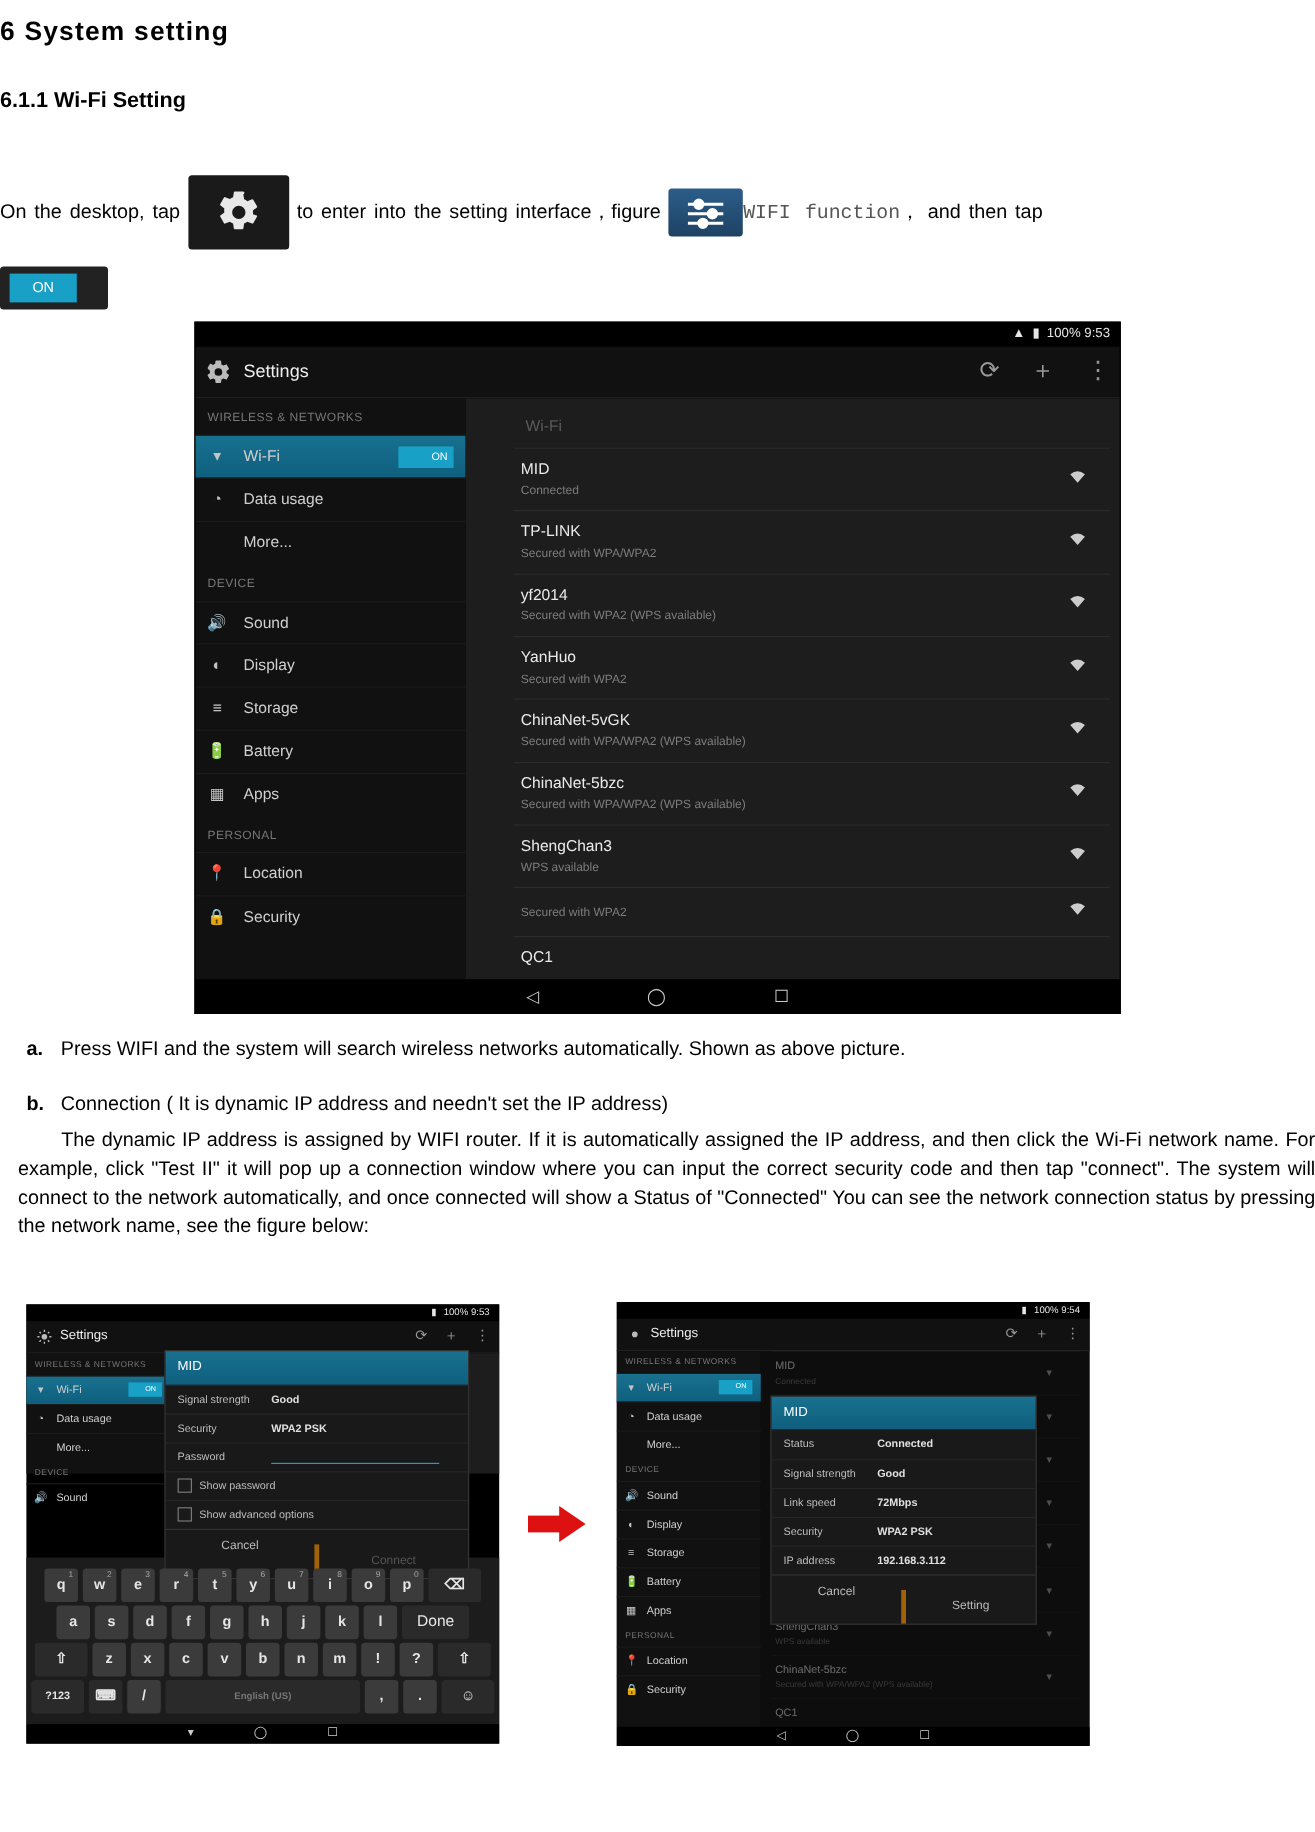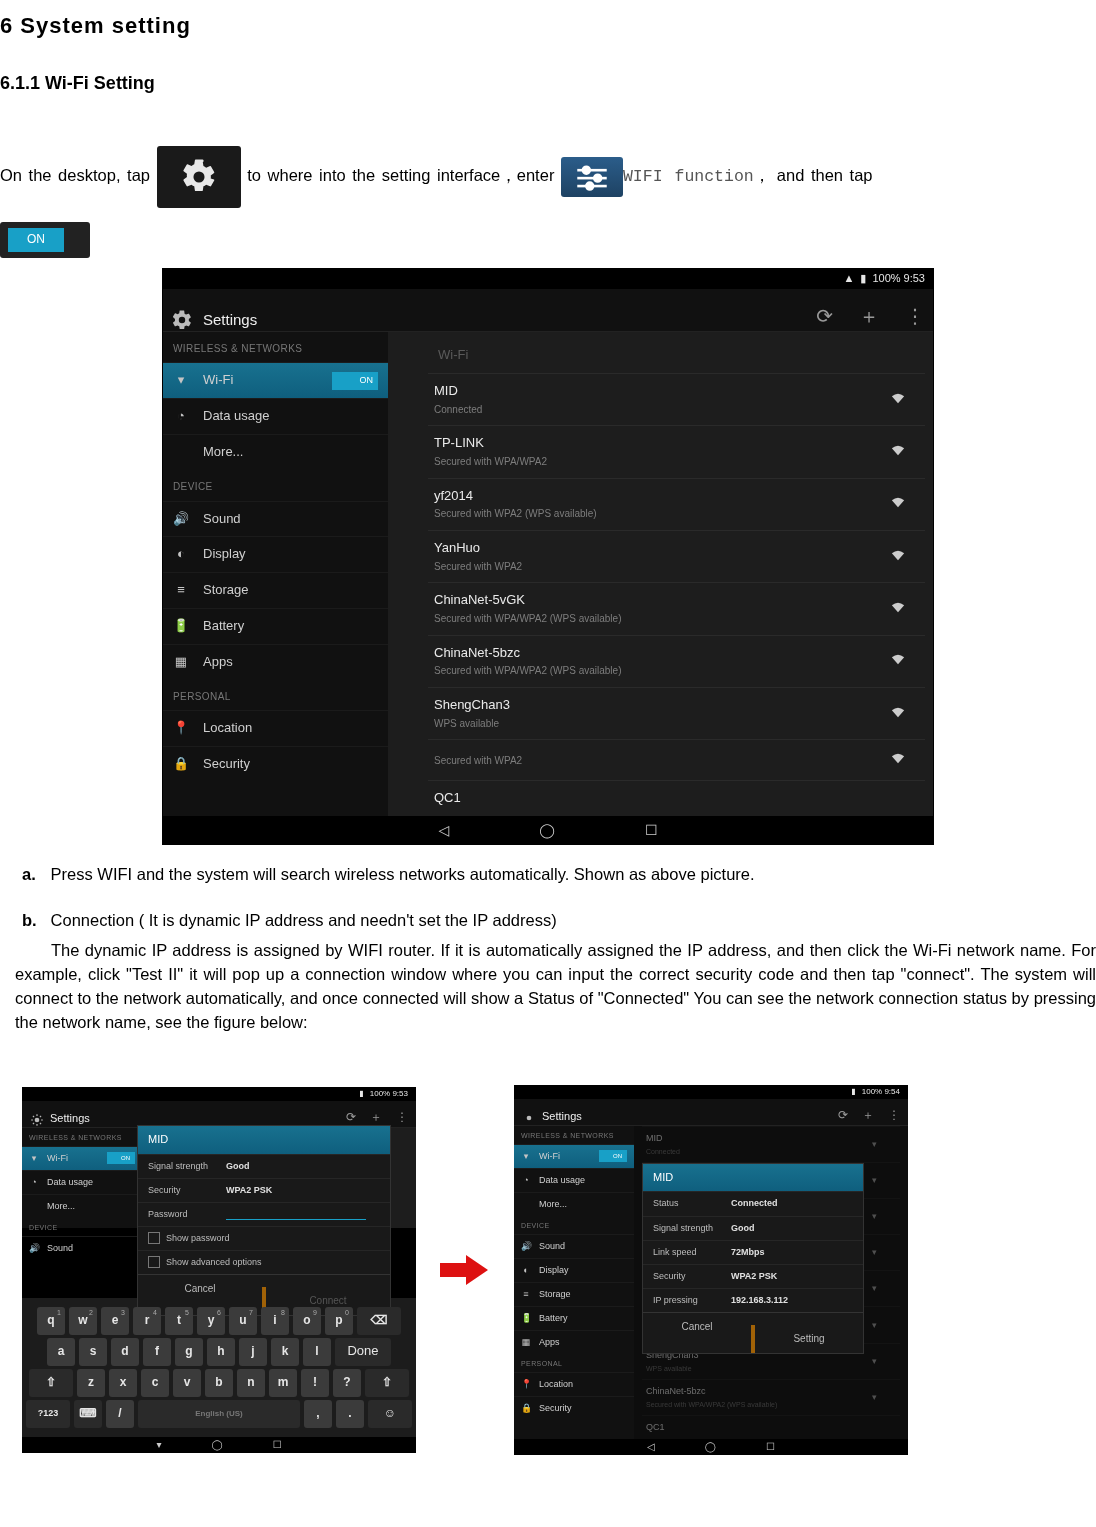--- a/index.html
+++ b/index.html
@@ -36,21 +36,21 @@
     color:#fff; font-size:12px; font-family:Arial;
   }
   .shot-wrap { display:flex; justify-content:center; margin:8px 0 18px;}
   .shot1 {
     width:770px; background:#000; color:#cfcfcf; font-family: Arial, sans-serif;
     border:1px solid #000;
   }
   .status-bar { height:20px; background:#000; display:flex; align-items:center; justify-content:flex-end; padding-right:8px; font-size:11px; color:#e6e6e6; gap:6px;}
   .status-bar .left { flex:1; display:flex;}
   .app-header {
-    height:42px; background:#111; display:flex; align-items:flex-end; border-bottom:1px solid #222;
+    height:42px; background:#111; display:flex; align-items:center; border-bottom:1px solid #222;
     padding:0 8px;
   }
   .app-header .gear-mini { width:22px; height:22px; margin-right:10px;}
   .app-header .title { color:#eee; font-size:15px; flex:1;}
   .app-header .hicons { display:flex; gap:26px; color:#999; font-size:20px;}
   .main-cols { display:flex; }
   .leftcol { width:225px; background:#111;}
   .rightcol { flex:1; background:#1d1d1d; padding-left:40px; padding-right:8px;}
   .sec-head { color:#777; font-size:10px; padding:10px 10px 6px; letter-spacing:0.4px;}
   .nav-item {
@@ -136,21 +136,21 @@
 <div class="h1">6 System setting</div>
 <div class="h2">6.1.1 Wi-Fi Setting</div>
 
 <div class="para">
   <span>On the desktop, tap </span>
   <span class="inline-icon settings-icon">
     <svg class="gear-svg" viewBox="0 0 24 24">
         <path d="M19.4 13a7.5 7.5 0 0 0 .1-1 7.5 7.5 0 0 0-.1-1l2.1-1.6a.5.5 0 0 0 .1-.6l-2-3.5a.5.5 0 0 0-.6-.2l-2.5 1a7.3 7.3 0 0 0-1.7-1l-.4-2.6A.5.5 0 0 0 13.9 1h-4a.5.5 0 0 0-.5.4L9 4a7.3 7.3 0 0 0-1.7 1l-2.5-1a.5.5 0 0 0-.6.2l-2 3.5a.5.5 0 0 0 .1.6L4.4 10a7.5 7.5 0 0 0-.1 1 7.5 7.5 0 0 0 .1 1l-2.1 1.6a.5.5 0 0 0-.1.6l2 3.5a.5.5 0 0 0 .6.2l2.5-1a7.3 7.3 0 0 0 1.7 1l.4 2.6a.5.5 0 0 0 .5.4h4a.5.5 0 0 0 .5-.4l.4-2.6a7.3 7.3 0 0 0 1.7-1l2.5 1a.5.5 0 0 0 .6-.2l2-3.5a.5.5 0 0 0-.1-.6ZM12 15.5A3.5 3.5 0 1 1 15.5 12 3.5 3.5 0 0 1 12 15.5Z"></path>
       </svg>
   </span>
-  <span> to where into the setting interface，enter </span>
+  <span> to enter into the setting interface，figure </span>
   <span class="inline-icon wifi-btn-icon">
     <svg class="sliders-svg" viewBox="0 0 30 22">
       <line x1="2" y1="5" x2="28" y2="5"></line>
         <circle cx="10" cy="5" r="3" fill="#fff"></circle>
       <line x1="2" y1="12" x2="28" y2="12"></line>
         <circle cx="20" cy="12" r="3" fill="#fff"></circle>
       <line x1="2" y1="19" x2="28" y2="19"></line>
         <circle cx="13" cy="19" r="3" fill="#fff"></circle>
     </svg>
   </span><span class="wifi-func">WIFI function</span><span>， and then tap</span>
@@ -631,21 +631,21 @@
         </div>
       <div class="drow">
           <span class="k">Link speed</span>
           <span class="v">72Mbps</span>
         </div>
       <div class="drow">
           <span class="k">Security</span>
           <span class="v">WPA2 PSK</span>
         </div>
       <div class="drow">
-          <span class="k">IP pressing</span>
+          <span class="k">IP address</span>
           <span class="v">192.168.3.112</span>
         </div>
       <div class="dbtns">
         <div>Cancel</div>
         <div>Setting</div>
       </div>
     </div>
     <div class="softkeys">
         <span>◁</span>
         <span>◯</span>

